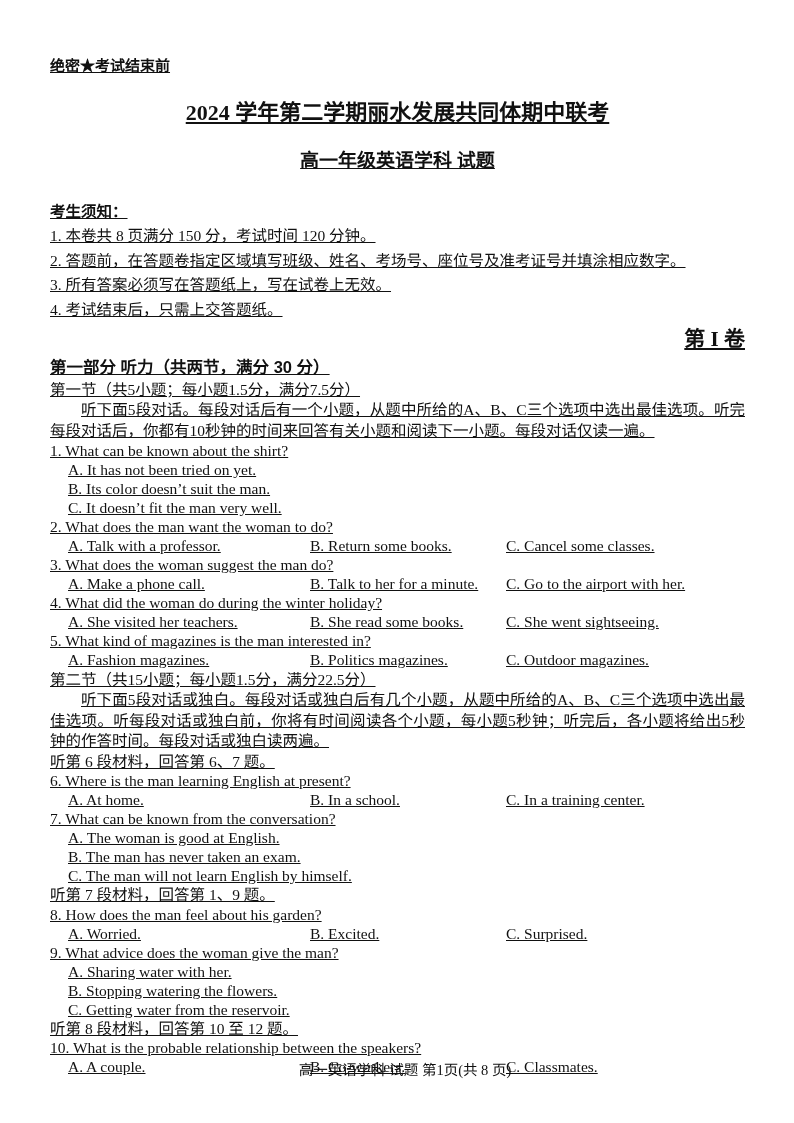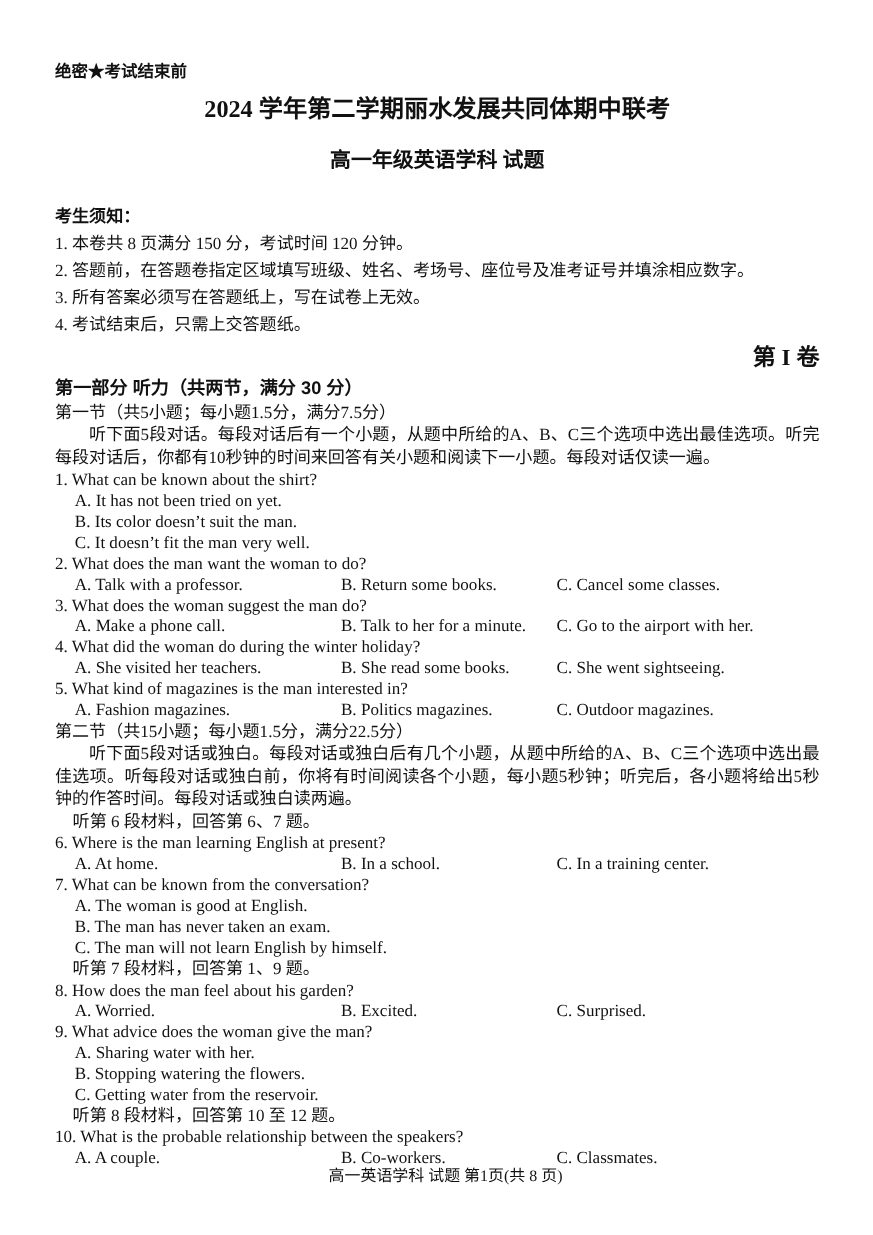--- a/index.html
+++ b/index.html
@@ -6,36 +6,36 @@
   .page {
     position: relative;
     width: 794px;
     height: 1123px;
     margin: 0 auto;
     background: #ffffff;
     color: #111111;
     font-family: "Liberation Serif", "DejaVu Serif", serif;
     overflow: hidden;
   }
-  .content { padding: 56px 49px 0 50px; font-size: 15.5px; }
+  .content { padding: 56px 49px 0 50px; font-size: 15.5px; text-decoration: underline; }
 
   .classification { font-weight: bold; font-size: 15px; line-height: 20px; margin-bottom: 6px; }
-  .title    { text-align: center; font-weight: bold; font-size: 22px; line-height: 30px; margin-top: 8px; }
+  .title    { text-align: center; font-weight: bold; font-size: 22px; line-height: 30px; margin-top: 22px; }
   .subtitle { text-align: center; font-weight: bold; font-size: 19px; line-height: 26px; margin-top: 20px; margin-bottom: 26px; }
 
   .notice-heading { font-weight: bold; font-size: 15.5px; line-height: 24px; }
   .notice-item    { line-height: 24.5px; }
 
   .volume-heading { text-align: right; font-weight: bold; font-size: 21px; line-height: 30px; margin: 2px 0; }
   .part-heading   { font-weight: bold; font-size: 16.5px; line-height: 23px;
                     font-family: "Liberation Sans", "DejaVu Sans", sans-serif; }
   .section-heading { line-height: 21px; }
   .instructions    { line-height: 20.5px; text-align: justify; text-indent: 2em; }
 
-  .material { line-height: 19.5px; margin-left: 16px; }
+  .material { line-height: 19.5px; }
   .question { }
   .q-text   { line-height: 19px; }
   .options.stacked .option { line-height: 19px; padding-left: 18px; }
   .options.row { display: flex; padding-left: 18px; }
   .options.row .option { line-height: 19px; }
   .options.row .opt-a { width: 242px; flex: 0 0 auto; }
   .options.row .opt-b { width: 196px; flex: 0 0 auto; }
   .options.row .opt-c { flex: 1 1 auto; }
 
   .footer {

